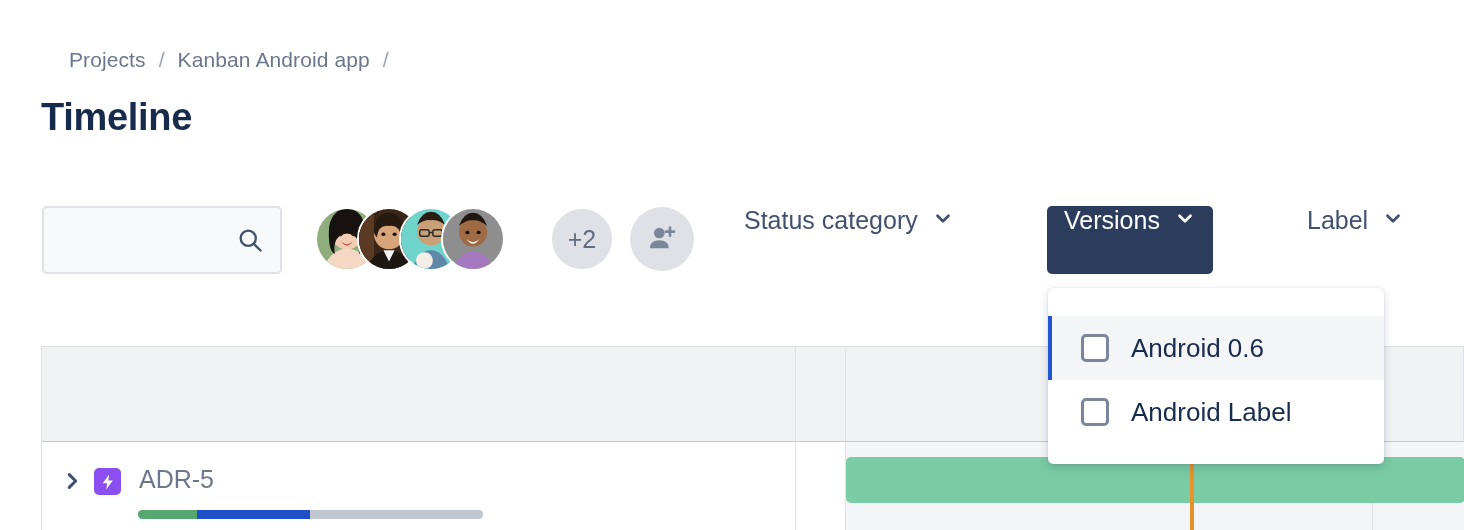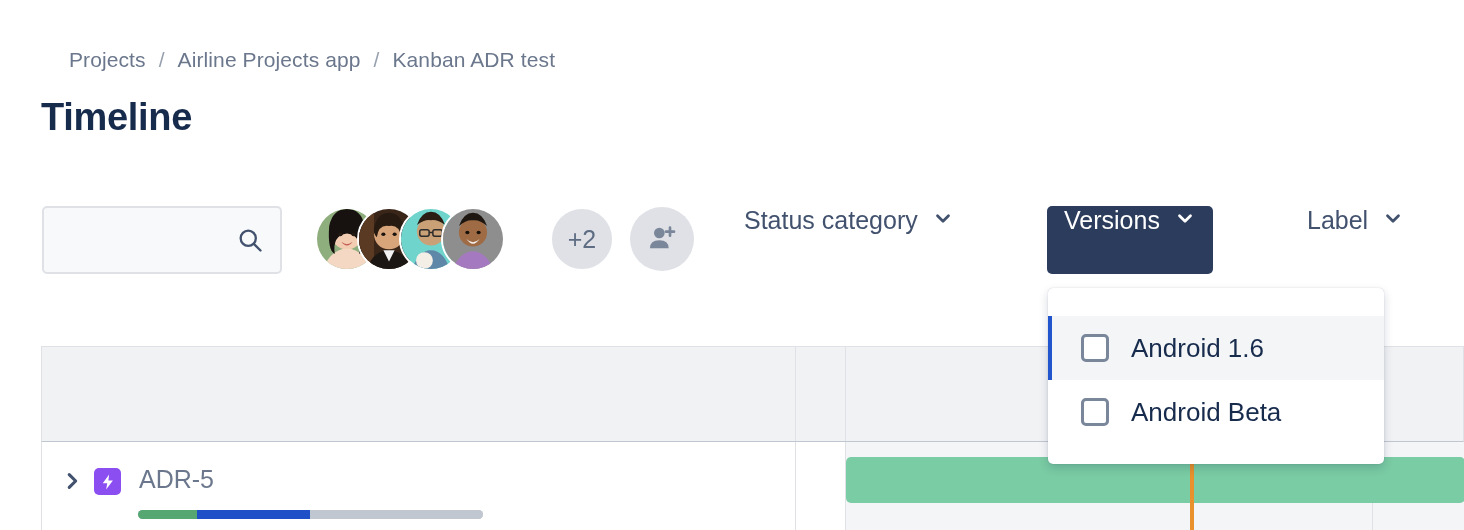--- a/index.html
+++ b/index.html
@@ -155,23 +155,22 @@
   }
 </style>
 </head>
 <body>
 
 <div id="root">
 
   <nav class="breadcrumb">
     <span class="crumb">Projects</span>
     <span class="crumb-sep">/</span>
-    <span class="crumb">Airline Projects app</span>
+    <span class="crumb">Kanban Android app</span>
     <span class="crumb-sep">/</span>
-    <span class="crumb">Kanban ADR test</span>
   </nav>
 
   <h1 class="page-title">Timeline</h1>
 
   <div class="toolbar">
 
     <div class="search-box">
       <input class="search-input" type="text" value="" placeholder="" style="">
       <span class="search-icon">
         <svg viewBox="0 0 24 24" width="28" height="28" fill="none" stroke="currentColor" stroke-width="2">
@@ -266,25 +265,25 @@
         <svg viewBox="0 0 24 24" width="22" height="22" fill="none" stroke="currentColor" stroke-width="3" stroke-linecap="round" stroke-linejoin="round">
             <polyline points="6,9.5 12,15.5 18,9.5"></polyline>
           </svg>
       </span>
     </button>
   </div>
 
   <div class="dropdown">
     <div class="dd-item selected">
       <span class="dd-checkbox"></span>
-      <span class="dd-label">Android 1.6</span>
+      <span class="dd-label">Android 0.6</span>
     </div>
     <div class="dd-item">
       <span class="dd-checkbox"></span>
-      <span class="dd-label">Android Beta</span>
+      <span class="dd-label">Android Label</span>
     </div>
   </div>
 
   <div class="timeline">
     <div class="tl-header">
       <div class="col-div" style="left:753px;"></div>
       <div class="col-div" style="left:803px;"></div>
       <div class="col-div" style="left:1330px;"></div>
     </div>
 

